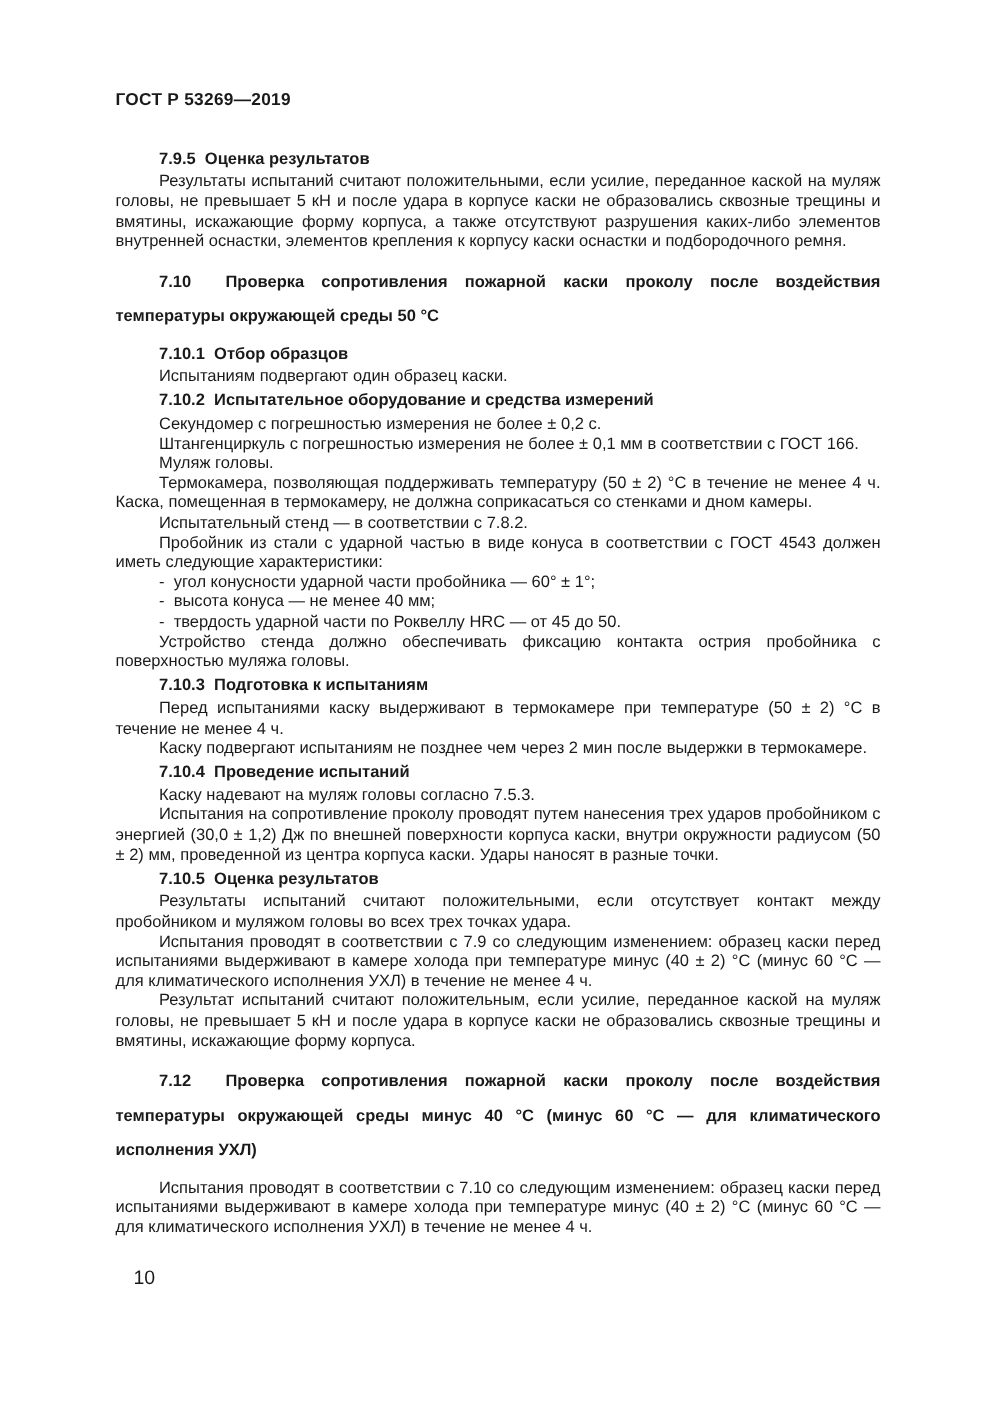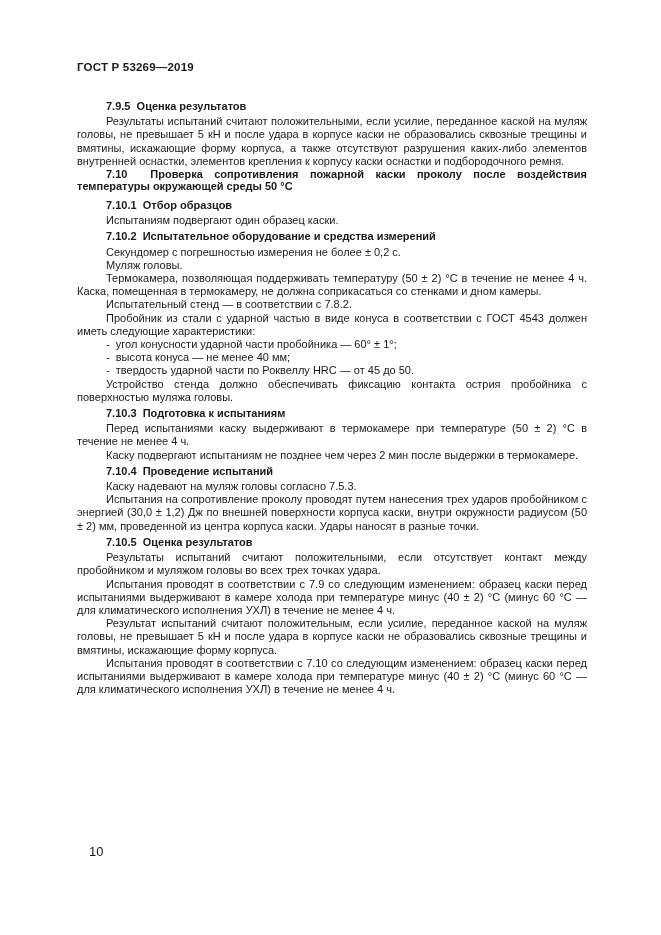--- a/index.html
+++ b/index.html
@@ -46,21 +46,22 @@
   .h3 {
     font-weight: 700;
     text-indent: 29px;
     margin-top: 3px;
     margin-bottom: 2px;
   }
   .h2 {
     font-weight: 700;
     text-align: justify;
     text-indent: 29px;
-    line-height: 12px;
+    line-height: 23px;
+    margin-top: 9px;
     margin-bottom: 7px;
   }
   .page-number {
     position: absolute;
     left: 89px;
     top: 844px;
     font-size: 13px;
   }
 </style>
 </head>
@@ -70,35 +71,37 @@
   <div class="page-header">ГОСТ Р 53269—2019</div>
 
   <div class="doc-body">
       <div class="block h3">7.9.5&nbsp; Оценка результатов</div>
       <div class="block p">Результаты испытаний считают положительными, если усилие, переданное каской на муляж головы, не превышает 5 кН и после удара в корпусе каски не образовались сквозные трещины и вмятины, искажающие форму корпуса, а также отсутствуют разрушения каких-либо элементов внутренней оснастки, элементов крепления к корпусу каски оснастки и подбородочного ремня.</div>
       <div class="block h2">7.10&nbsp; Проверка сопротивления пожарной каски проколу после воздействия температуры окружающей среды 50 °С</div>
       <div class="block h3">7.10.1&nbsp; Отбор образцов</div>
       <div class="block p">Испытаниям подвергают один образец каски.</div>
       <div class="block h3">7.10.2&nbsp; Испытательное оборудование и средства измерений</div>
       <div class="block p">Секундомер с погрешностью измерения не более ± 0,2 с.</div>
+      <div class="block p">Штангенциркуль с погрешностью измерения не более ± 0,1 мм в соответствии с ГОСТ 166.</div>
       <div class="block p">Муляж головы.</div>
       <div class="block p">Термокамера, позволяющая поддерживать температуру (50 ± 2) °С в течение не менее 4 ч. Каска, помещенная в термокамеру, не должна соприкасаться со стенками и дном камеры.</div>
       <div class="block p">Испытательный стенд — в соответствии с 7.8.2.</div>
       <div class="block p">Пробойник из стали с ударной частью в виде конуса в соответствии с ГОСТ 4543 должен иметь следующие характеристики:</div>
       <div class="block li">-&nbsp; угол конусности ударной части пробойника — 60° ± 1°;</div>
       <div class="block li">-&nbsp; высота конуса — не менее 40 мм;</div>
       <div class="block li">-&nbsp; твердость ударной части по Роквеллу HRC — от 45 до 50.</div>
       <div class="block p">Устройство стенда должно обеспечивать фиксацию контакта острия пробойника с поверхностью муляжа головы.</div>
       <div class="block h3">7.10.3&nbsp; Подготовка к испытаниям</div>
       <div class="block p">Перед испытаниями каску выдерживают в термокамере при температуре (50 ± 2) °С в течение не менее 4 ч.</div>
       <div class="block p">Каску подвергают испытаниям не позднее чем через 2 мин после выдержки в термокамере.</div>
       <div class="block h3">7.10.4&nbsp; Проведение испытаний</div>
       <div class="block p">Каску надевают на муляж головы согласно 7.5.3.</div>
       <div class="block p">Испытания на сопротивление проколу проводят путем нанесения трех ударов пробойником с энергией (30,0 ± 1,2) Дж по внешней поверхности корпуса каски, внутри окружности радиусом (50 ± 2) мм, проведенной из центра корпуса каски. Удары наносят в разные точки.</div>
       <div class="block h3">7.10.5&nbsp; Оценка результатов</div>
       <div class="block p">Результаты испытаний считают положительными, если отсутствует контакт между пробойником и муляжом головы во всех трех точках удара.</div>
       <div class="block p">Испытания проводят в соответствии с 7.9 со следующим изменением: образец каски перед испытаниями выдерживают в камере холода при температуре минус (40 ± 2) °С (минус 60 °С — для климатического исполнения УХЛ) в течение не менее 4 ч.</div>
       <div class="block p">Результат испытаний считают положительным, если усилие, переданное каской на муляж головы, не превышает 5 кН и после удара в корпусе каски не образовались сквозные трещины и вмятины, искажающие форму корпуса.</div>
+      <div class="block h2">7.12&nbsp; Проверка сопротивления пожарной каски проколу после воздействия температуры окружающей среды минус 40 °С (минус 60 °С — для климатического исполнения УХЛ)</div>
       <div class="block p">Испытания проводят в соответствии с 7.10 со следующим изменением: образец каски перед испытаниями выдерживают в камере холода при температуре минус (40 ± 2) °С (минус 60 °С — для климатического исполнения УХЛ) в течение не менее 4 ч.</div>
     </div>
 
   <div class="page-number">10</div>
 </div>
 
 </body></html>

